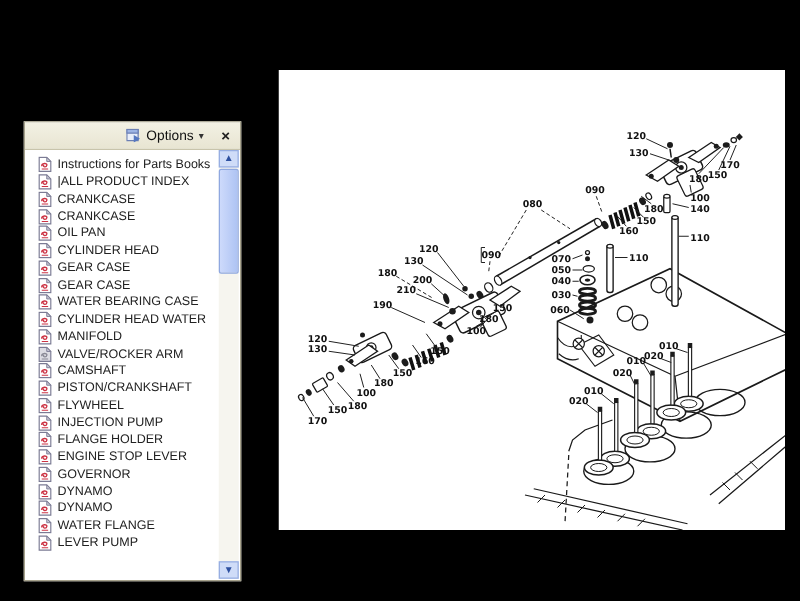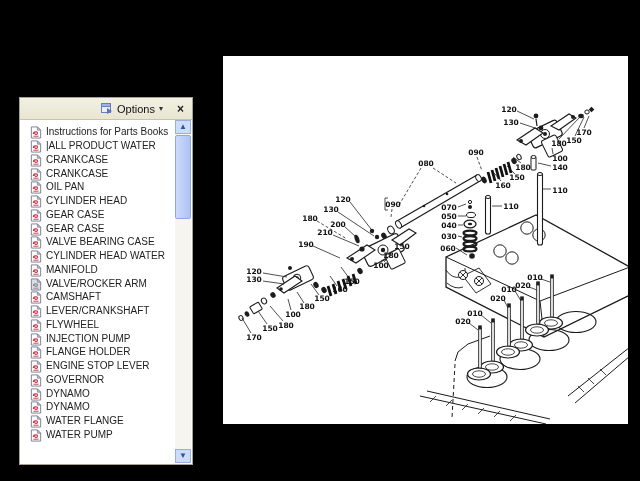--- a/index.html
+++ b/index.html
@@ -69,21 +69,21 @@
         <span class="bm-label">Instructions for Parts Books</span>
       </div>
       <div class="bm-row">
         <span class="bm-icon">
  <svg viewBox="0 0 12 14" width="12" height="13">
   <path d="M1,1 h6.5 l3.5,3.5 v8.5 h-10 z" fill="#ffffff" stroke="#7b7b94" stroke-width="1"></path>
   <path d="M7.5,1 l3.5,3.5 h-3.5 z" fill="#c9c9d6" stroke="#7b7b94" stroke-width="0.8"></path>
   <path d="M3.2,8.6 C3,5.8 8,5.6 7.6,7.6 C7.2,9.8 4.2,9.6 4.8,7.4" fill="none" stroke="#cc3344" stroke-width="1.2"></path>
   <path d="M3.2,11 h5.5" stroke="#cc3344" stroke-width="1"></path>
  </svg></span>
-        <span class="bm-label">|ALL PRODUCT WATER</span>
+        <span class="bm-label">|ALL PRODUCT INDEX</span>
       </div>
       <div class="bm-row">
         <span class="bm-icon">
  <svg viewBox="0 0 12 14" width="12" height="13">
   <path d="M1,1 h6.5 l3.5,3.5 v8.5 h-10 z" fill="#ffffff" stroke="#7b7b94" stroke-width="1"></path>
   <path d="M7.5,1 l3.5,3.5 h-3.5 z" fill="#c9c9d6" stroke="#7b7b94" stroke-width="0.8"></path>
   <path d="M3.2,8.6 C3,5.8 8,5.6 7.6,7.6 C7.2,9.8 4.2,9.6 4.8,7.4" fill="none" stroke="#cc3344" stroke-width="1.2"></path>
   <path d="M3.2,11 h5.5" stroke="#cc3344" stroke-width="1"></path>
  </svg></span>
         <span class="bm-label">CRANKCASE</span>
@@ -139,21 +139,21 @@
         <span class="bm-label">GEAR CASE</span>
       </div>
       <div class="bm-row">
         <span class="bm-icon">
  <svg viewBox="0 0 12 14" width="12" height="13">
   <path d="M1,1 h6.5 l3.5,3.5 v8.5 h-10 z" fill="#ffffff" stroke="#7b7b94" stroke-width="1"></path>
   <path d="M7.5,1 l3.5,3.5 h-3.5 z" fill="#c9c9d6" stroke="#7b7b94" stroke-width="0.8"></path>
   <path d="M3.2,8.6 C3,5.8 8,5.6 7.6,7.6 C7.2,9.8 4.2,9.6 4.8,7.4" fill="none" stroke="#cc3344" stroke-width="1.2"></path>
   <path d="M3.2,11 h5.5" stroke="#cc3344" stroke-width="1"></path>
  </svg></span>
-        <span class="bm-label">VALVE BEARING CASE</span>
+        <span class="bm-label">WATER BEARING CASE</span>
       </div>
       <div class="bm-row">
         <span class="bm-icon">
  <svg viewBox="0 0 12 14" width="12" height="13">
   <path d="M1,1 h6.5 l3.5,3.5 v8.5 h-10 z" fill="#ffffff" stroke="#7b7b94" stroke-width="1"></path>
   <path d="M7.5,1 l3.5,3.5 h-3.5 z" fill="#c9c9d6" stroke="#7b7b94" stroke-width="0.8"></path>
   <path d="M3.2,8.6 C3,5.8 8,5.6 7.6,7.6 C7.2,9.8 4.2,9.6 4.8,7.4" fill="none" stroke="#cc3344" stroke-width="1.2"></path>
   <path d="M3.2,11 h5.5" stroke="#cc3344" stroke-width="1"></path>
  </svg></span>
         <span class="bm-label">CYLINDER HEAD WATER</span>
@@ -189,21 +189,21 @@
         <span class="bm-label">CAMSHAFT</span>
       </div>
       <div class="bm-row">
         <span class="bm-icon">
  <svg viewBox="0 0 12 14" width="12" height="13">
   <path d="M1,1 h6.5 l3.5,3.5 v8.5 h-10 z" fill="#ffffff" stroke="#7b7b94" stroke-width="1"></path>
   <path d="M7.5,1 l3.5,3.5 h-3.5 z" fill="#c9c9d6" stroke="#7b7b94" stroke-width="0.8"></path>
   <path d="M3.2,8.6 C3,5.8 8,5.6 7.6,7.6 C7.2,9.8 4.2,9.6 4.8,7.4" fill="none" stroke="#cc3344" stroke-width="1.2"></path>
   <path d="M3.2,11 h5.5" stroke="#cc3344" stroke-width="1"></path>
  </svg></span>
-        <span class="bm-label">LEVER/CRANKSHAFT</span>
+        <span class="bm-label">PISTON/CRANKSHAFT</span>
       </div>
       <div class="bm-row">
         <span class="bm-icon">
  <svg viewBox="0 0 12 14" width="12" height="13">
   <path d="M1,1 h6.5 l3.5,3.5 v8.5 h-10 z" fill="#ffffff" stroke="#7b7b94" stroke-width="1"></path>
   <path d="M7.5,1 l3.5,3.5 h-3.5 z" fill="#c9c9d6" stroke="#7b7b94" stroke-width="0.8"></path>
   <path d="M3.2,8.6 C3,5.8 8,5.6 7.6,7.6 C7.2,9.8 4.2,9.6 4.8,7.4" fill="none" stroke="#cc3344" stroke-width="1.2"></path>
   <path d="M3.2,11 h5.5" stroke="#cc3344" stroke-width="1"></path>
  </svg></span>
         <span class="bm-label">FLYWHEEL</span>
@@ -279,21 +279,21 @@
         <span class="bm-label">WATER FLANGE</span>
       </div>
       <div class="bm-row">
         <span class="bm-icon">
  <svg viewBox="0 0 12 14" width="12" height="13">
   <path d="M1,1 h6.5 l3.5,3.5 v8.5 h-10 z" fill="#ffffff" stroke="#7b7b94" stroke-width="1"></path>
   <path d="M7.5,1 l3.5,3.5 h-3.5 z" fill="#c9c9d6" stroke="#7b7b94" stroke-width="0.8"></path>
   <path d="M3.2,8.6 C3,5.8 8,5.6 7.6,7.6 C7.2,9.8 4.2,9.6 4.8,7.4" fill="none" stroke="#cc3344" stroke-width="1.2"></path>
   <path d="M3.2,11 h5.5" stroke="#cc3344" stroke-width="1"></path>
  </svg></span>
-        <span class="bm-label">WATER PUMP</span>
+        <span class="bm-label">LEVER PUMP</span>
       </div>
     </div>
 
   <div class="sbar">
     <div class="sbtn up">▲</div>
     <div class="sthumb"></div>
     <div class="sbtn down">▼</div>
   </div>
 </div>
 

